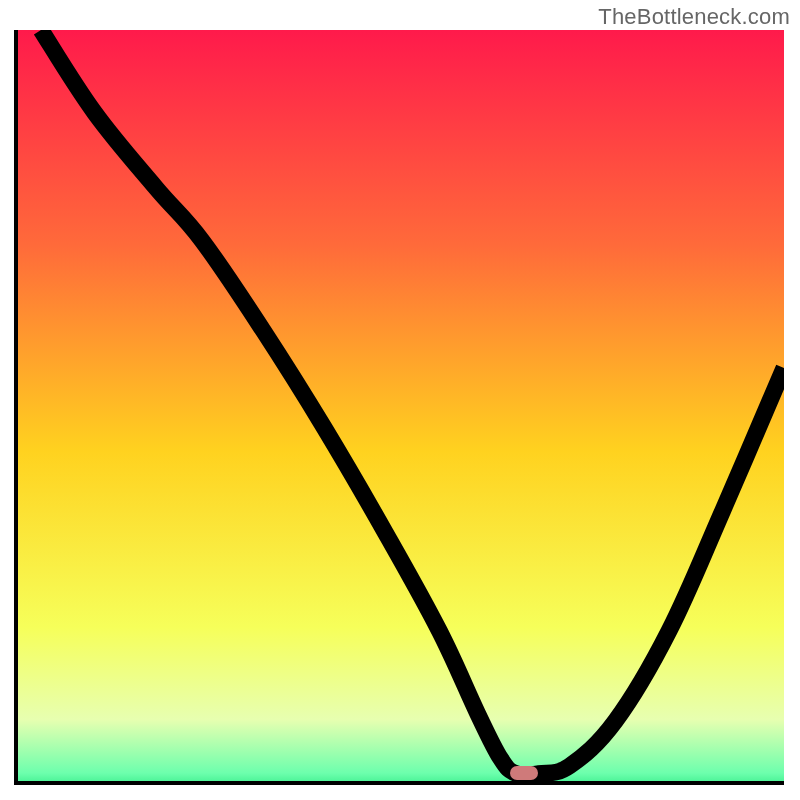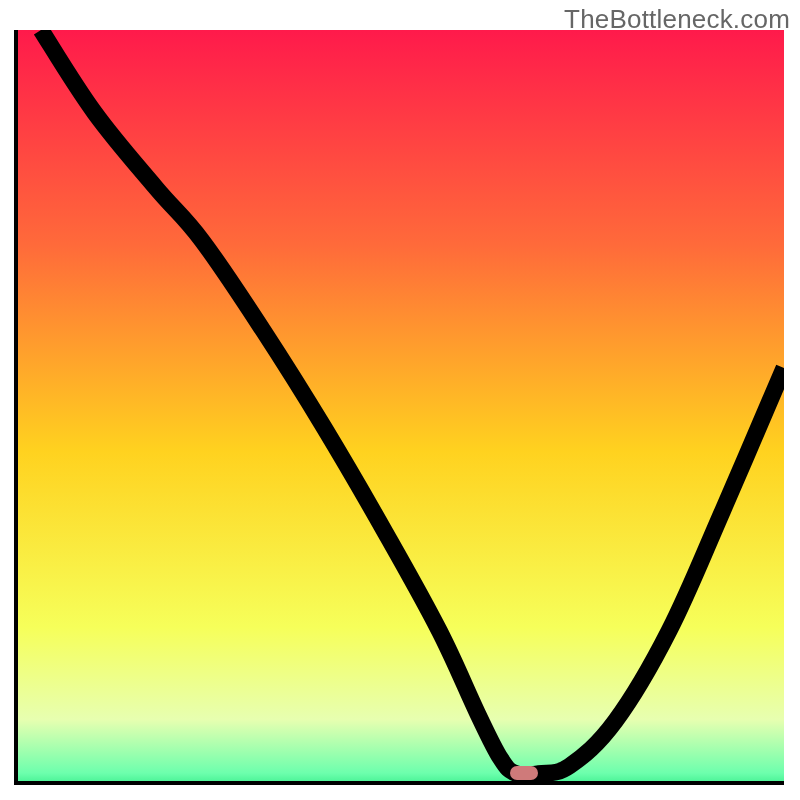--- a/index.html
+++ b/index.html
@@ -14,21 +14,21 @@
   .wrap {
     position: relative;
     width: 800px;
     height: 800px;
   }
   .watermark {
     position: absolute;
     top: 4px;
     right: 10px;
     color: #666666;
-    font-size: 26px;
+    font-size: 22px;
     font-weight: 500;
     letter-spacing: 0.2px;
     z-index: 10;
   }
   .plot {
     position: absolute;
     left: 14px;
     top: 30px;
     width: 770px;
     height: 755px;

